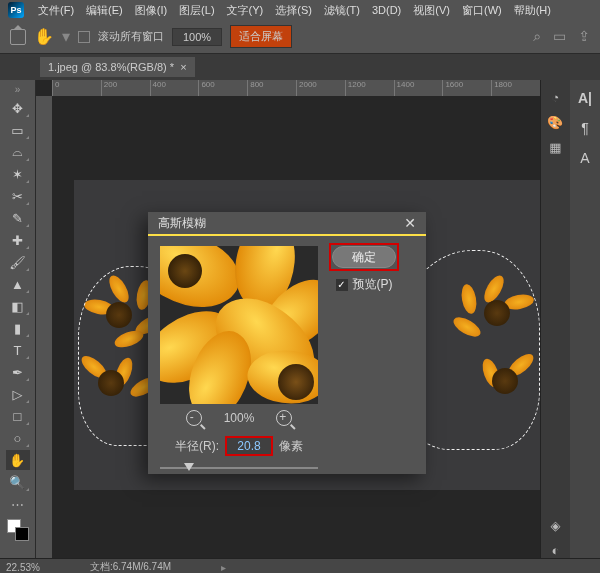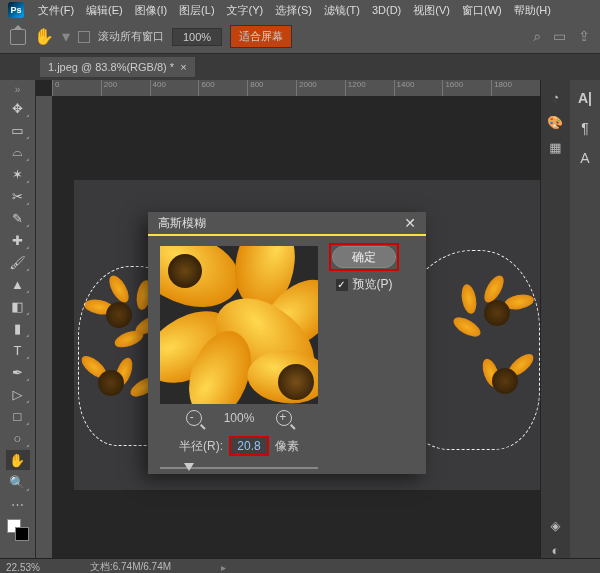--- a/index.html
+++ b/index.html
@@ -44,21 +44,21 @@
 .dialog{position:absolute;left:148px;top:212px;width:278px;height:262px;background:#535353;box-shadow:-6px 6px 18px rgba(0,0,0,.5);z-index:50}
 .dhdr{height:24px;display:flex;align-items:center;padding:0 10px;color:#ddd;font-size:12px;border-bottom:2px solid #fde047}
 .dhdr .cls{margin-left:auto;font-size:14px;cursor:pointer;color:#ddd}
 .dbody{display:flex;padding:10px 12px;gap:10px}
 .preview{width:158px}
 .pimg{width:158px;height:158px;background:#2a2a2a;position:relative;overflow:hidden}
 .zoomrow{display:flex;align-items:center;justify-content:center;gap:22px;margin-top:6px;color:#ccc;font-size:12px}
 .zoomrow .zi{width:16px;height:16px;border:1.5px solid #ccc;border-radius:50%;position:relative;cursor:pointer}
 .zoomrow .zi::after{content:"";position:absolute;width:6px;height:1.5px;background:#ccc;right:-5px;bottom:-2px;transform:rotate(45deg)}
 .row2{display:flex;align-items:center;justify-content:center;gap:6px;margin-top:10px;color:#ccc;font-size:12px}
-.row2 input{width:40px;background:#404040;border:2px solid #d30000;color:#8cc8ff;font-size:12px;text-align:center;padding:1px}
+.row2 input{width:48px;background:#404040;border:2px solid #d30000;color:#8cc8ff;font-size:12px;text-align:center;padding:1px}
 .slider{margin-top:6px;height:12px;position:relative}
 .slider .track{height:2px;background:#888;position:absolute;top:5px;left:0;right:0}
 .slider .thumb{position:absolute;left:24px;top:1px;width:0;height:0;border-left:5px solid transparent;border-right:5px solid transparent;border-top:8px solid #ccc}
 .dbtns{width:72px;display:flex;flex-direction:column;gap:6px;align-items:center}
 .dbtn{width:64px;height:22px;border:1px solid #888;border-radius:11px;background:#6a6a6a;color:#eee;font-size:12px;display:flex;align-items:center;justify-content:center;cursor:pointer}
 .dbtn.ok{position:relative;background:#787878}
 .okhl{position:absolute;top:-3px;left:-3px;right:-3px;bottom:-3px;border:2px solid #d30000}
 .pvrow{display:flex;align-items:center;gap:5px;color:#ddd;font-size:12px;margin-top:2px}
 .pvrow .cb{width:12px;height:12px;background:#333;display:flex;align-items:center;justify-content:center;color:#fff;font-size:10px}
 .status{height:17px;background:#464646;display:flex;align-items:center;color:#bbb;font-size:10px;padding-left:6px;gap:50px;border-top:1px solid #222}

